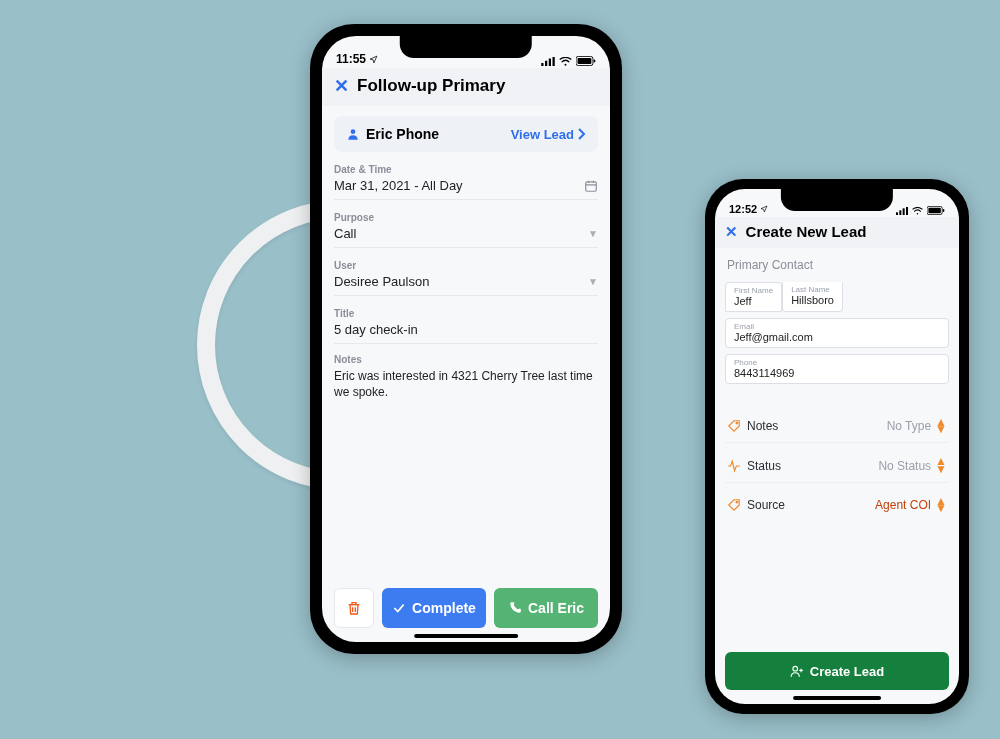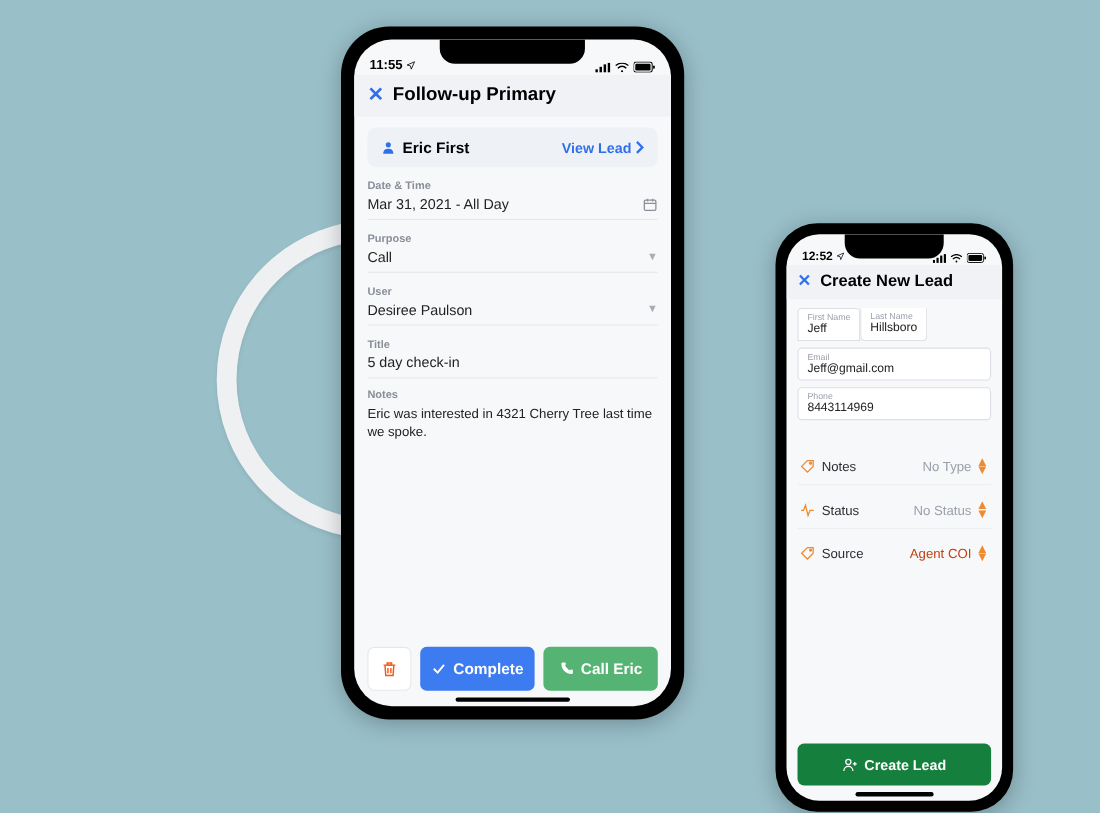--- a/index.html
+++ b/index.html
@@ -60,21 +60,21 @@
     bottom: 4px;
     transform: translateX(-50%);
     width: 36%;
     height: 4px;
     background: #000;
     border-radius: 3px;
     z-index: 4;
   }
 
   .phone1 { left: 310px; top: 24px; width: 312px; height: 630px; }
-  .phone2 { left: 705px; top: 179px; width: 216px; height: 535px; padding: 10px; border-radius: 38px; margin-top: 24px; }
+  .phone2 { left: 705px; top: 179px; width: 264px; height: 535px; padding: 10px; border-radius: 38px; }
   .phone2 .screen { border-radius: 30px; }
 
   
   .status {
     height: 32px;
     display: flex;
     align-items: flex-end;
     padding: 0 14px 2px;
     justify-content: space-between;
     font-size: 12px;
@@ -237,21 +237,21 @@
       <span>Follow-up Primary</span>
     </div>
 
     <div class="content">
       <div class="lead-card">
         <div class="left">
           <svg width="14" height="14" viewBox="0 0 24 24" fill="#2f6fec">
               <circle cx="12" cy="8" r="4"></circle>
               <path d="M4 22 Q4 14 12 14 Q20 14 20 22 Z"></path>
             </svg>
-          <span>Eric First</span>
+          <span>Eric Phone</span>
         </div>
         <div class="right">
           <span>View Lead</span>
           <svg width="8" height="12" viewBox="0 0 8 12">
               <path d="M1 1 L6 6 L1 11" fill="none" stroke="#2f6fec" stroke-width="2"></path>
             </svg>
         </div>
       </div>
 
       <div class="field-group">
@@ -356,20 +356,21 @@
           </svg>
       </div>
     </div>
 
     <div class="header" style="font-size:15px;padding:6px 10px 8px;">
       <span class="close" style="font-size:15px;">✕</span>
       <span>Create New Lead</span>
     </div>
 
     <div class="content">
+      <div class="section-label">Primary Contact</div>
 
       <div class="input-stack">
         <div class="input-box">
           <div class="tiny">First Name</div>
           <div class="val">Jeff</div>
         </div>
         <div class="input-box">
           <div class="tiny">Last Name</div>
           <div class="val">Hillsboro</div>
         </div>

